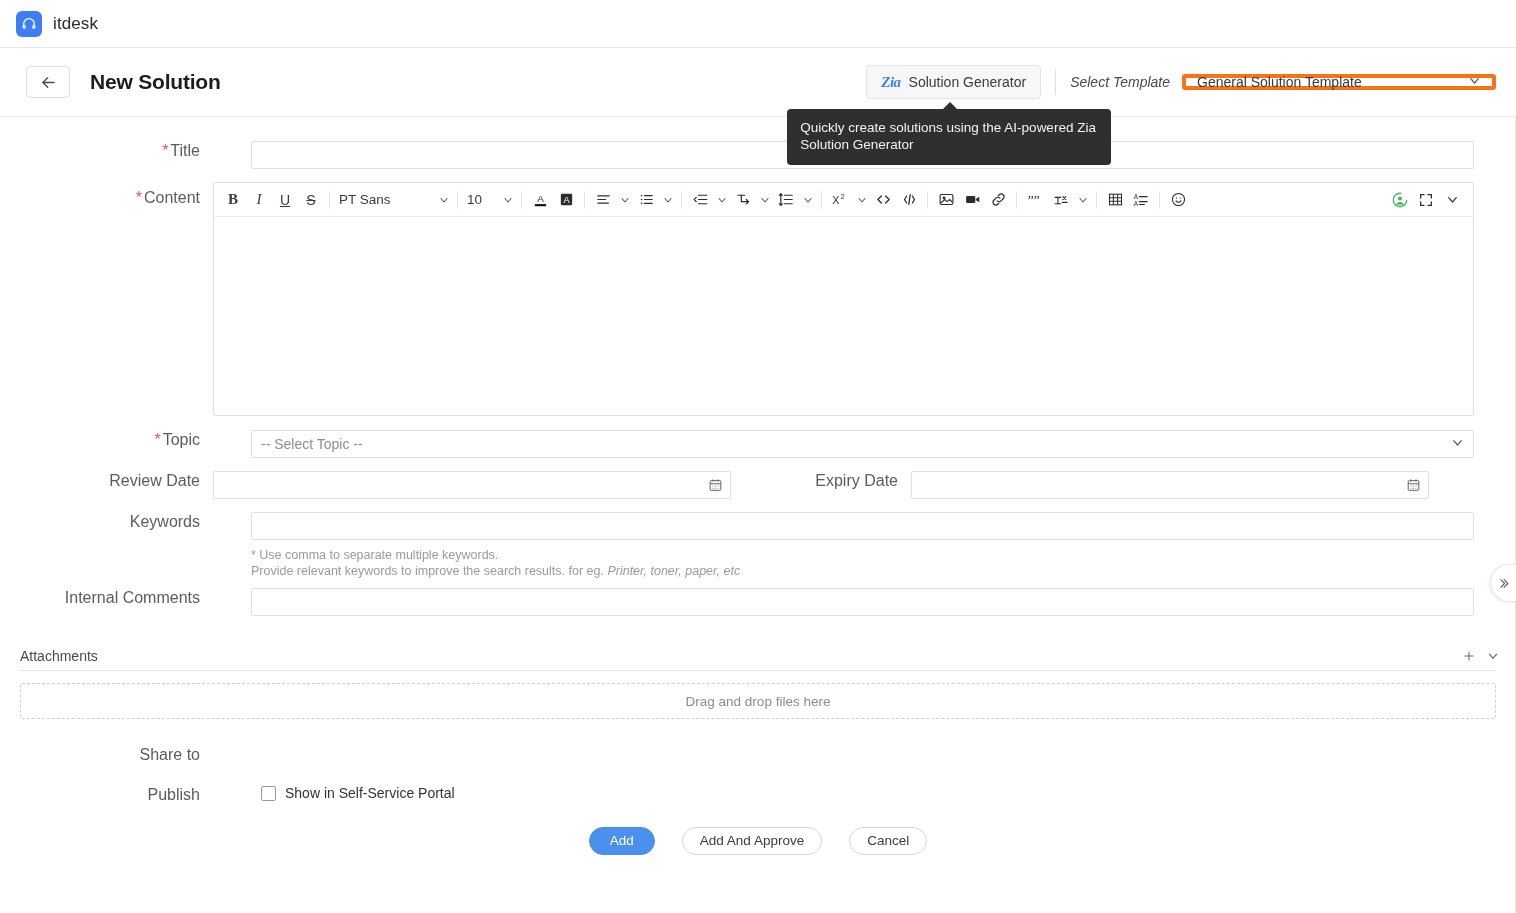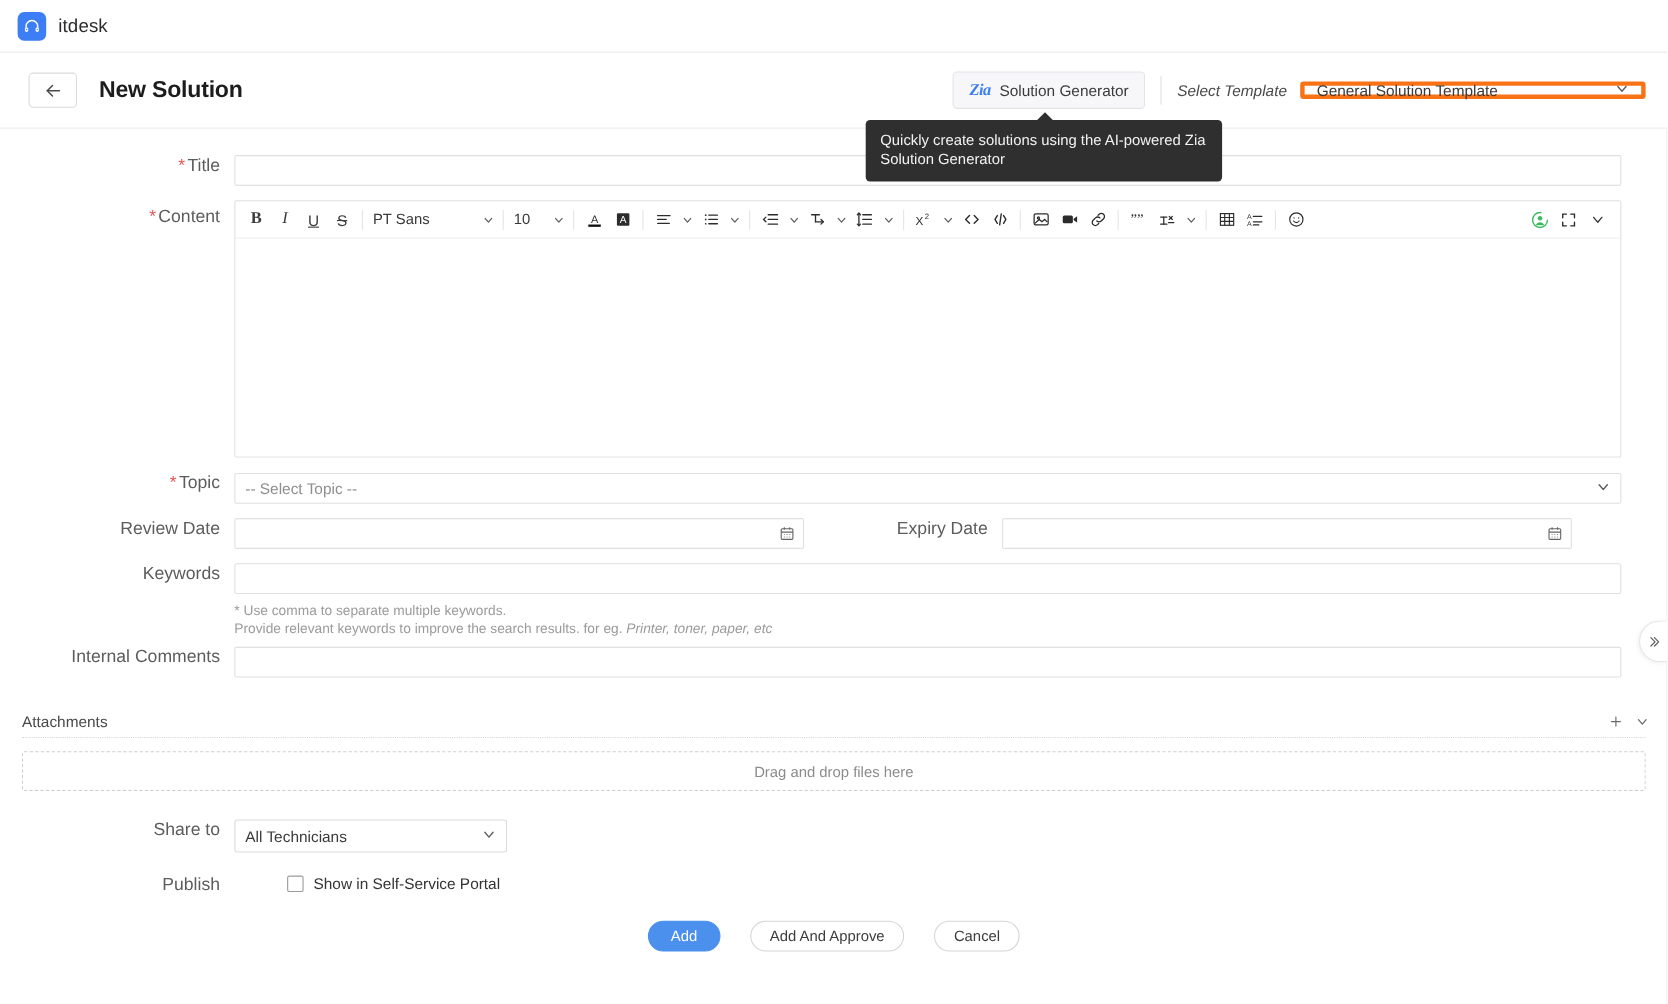--- a/index.html
+++ b/index.html
@@ -167,21 +167,21 @@
     background: #fff;
     width: 100%;
     font-size: 14px;
     color: #333;
     padding: 0 9px;
     font-family: "Liberation Sans", sans-serif;
     outline: none;
   }
   .inp::placeholder { color: #9a9a9a; }
 
-  .field-wide { flex: 1; min-width: 0; }
+  .field-wide { flex: 1; min-width: 0; margin-left: 38px; }
 
   
   .editor {
     flex: 1;
     border: 1px solid #e0e0e0;
     border-radius: 2px;
     background: #fff;
     overflow: hidden;
   }
   .toolbar {
@@ -750,28 +750,20 @@
       </span>
     </div>
     <div class="attach-rule"></div>
     <div class="dropzone">
       <span>Drag and drop files here</span>
     </div>
   </div>
 
   <div class="row" style="padding-top:26px;">
     <div class="lbl">Share to</div>
-    <div class="share-sel">
-      <span>All Technicians</span>
-      <span class="chev">
-        <svg width="15" height="15" viewBox="0 0 24 24" fill="none" stroke="#5d5d5d" stroke-width="2" stroke-linecap="round" stroke-linejoin="round">
-            <polyline points="6 9 12 16 18 9"></polyline>
-          </svg>
-      </span>
-    </div>
   </div>
 
   <div class="row" style="padding-top:20px;">
     <div class="lbl">Publish</div>
     <div class="chk-row">
       <div class="chk"></div>
       <div class="chk-lbl">Show in Self-Service Portal</div>
     </div>
   </div>
 

